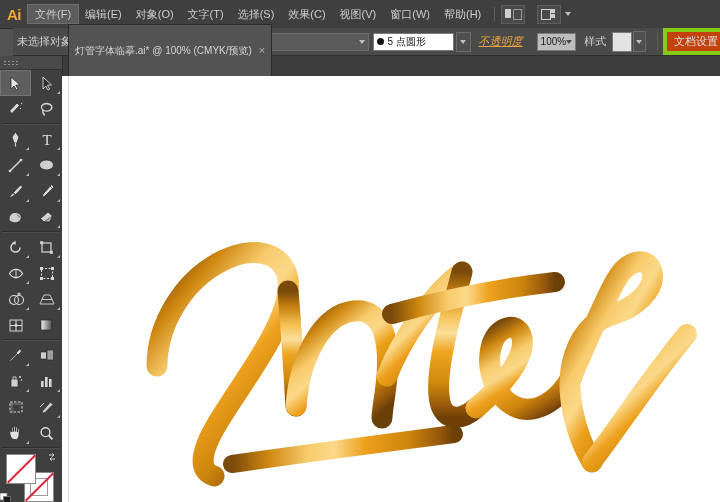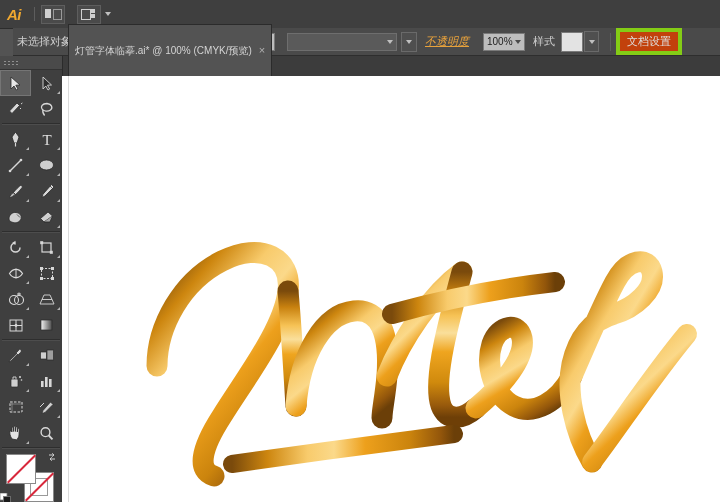--- a/index.html
+++ b/index.html
@@ -31,21 +31,20 @@
     background: #3f3f3f;
     border-bottom: 1px solid #2c2c2c;
     display: flex;
     align-items: center;
   }
   .ai-logo {
     width: 28px; height: 28px;
     display: flex; align-items: center; justify-content: center;
     font-weight: bold;
     font-size: 15px;
-    font-style: italic;
     color: #f0a830;
     letter-spacing: -0.5px;
   }
   .menu-item {
     padding: 0 7px;
     height: 18px;
     line-height: 18px;
     font-size: 11px;
     color: #cdcdcd;
     white-space: nowrap;
@@ -380,20 +379,31 @@
     width: 658px; height: 426px;
   }
 </style>
 </head>
 <body>
 
 <div id="app">
 
   <div class="menubar">
     <div class="ai-logo">Ai</div>
+    <div id="menu-items" style="display:flex;align-items:center;">
+        <div class="menu-item active">文件(F)</div>
+        <div class="menu-item">编辑(E)</div>
+        <div class="menu-item">对象(O)</div>
+        <div class="menu-item">文字(T)</div>
+        <div class="menu-item">选择(S)</div>
+        <div class="menu-item">效果(C)</div>
+        <div class="menu-item">视图(V)</div>
+        <div class="menu-item">窗口(W)</div>
+        <div class="menu-item">帮助(H)</div>
+      </div>
     <div class="menu-sep"></div>
     <div class="mb-icon arrange"></div>
     <div style="display:flex;align-items:center;margin-left:8px;">
       <div class="mb-icon workspace"></div>
       <span class="caret-down"></span>
     </div>
   </div>
 
   <div class="controlbar">
     <span class="cb-label">未选择对象</span>
@@ -420,20 +430,24 @@
     <div class="field" style="width:62px;">
       <span></span>
       <span class="fdrop"></span>
     </div>
 
     <div class="field dark" style="width:110px;">
       <span></span>
       <span class="fdrop"></span>
     </div>
 
+    <div class="brush-field">
+      <span class="brush-dot"></span>
+      <span>5 点圆形</span>
+    </div>
     <div class="small-drop">
       <span class="caret-down"></span>
     </div>
 
     <span class="cb-label orange">不透明度</span>
     <div class="field" style="width:42px;">
       <span>100%</span>
       <span class="fdrop"></span>
     </div>
 

